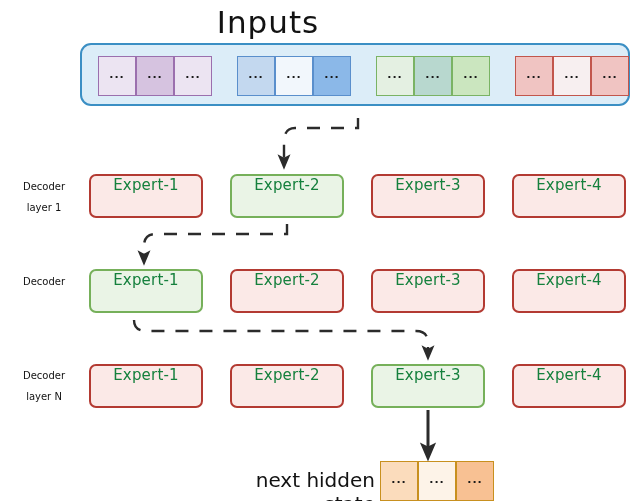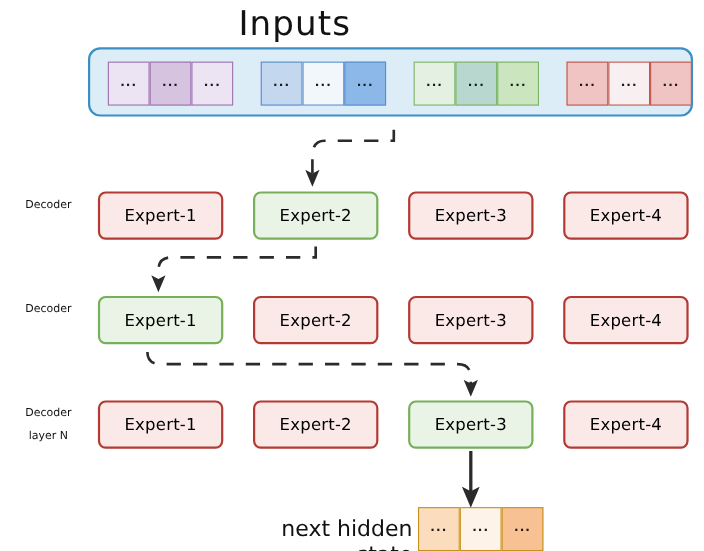--- a/index.html
+++ b/index.html
@@ -83,24 +83,23 @@
   }
 
   
   .expert {
     position: absolute;
     width: 114px;
     height: 44px;
     box-sizing: border-box;
     border-radius: 7px;
     display: flex;
-    align-items: center;
     justify-content: center;
     font-size: 15px;
-    color: #000000;
+    color: #15803d;
     letter-spacing: 0.2px;
   }
   .expert.inactive {
     background: #fbe9e7;
     border: 2px solid #b33a32;
   }
   .expert.active {
     background: #eaf4e6;
     border: 2px solid #76b05a;
   }
@@ -187,20 +186,21 @@
           <div class="token" style="background: rgb(240, 196, 194); border-color: rgb(194, 86, 76);">
             <span>...</span>
           </div>
         </div>
       </div>
   </div>
 
   <div id="layers-host">
       <div class="layer-label" style="top: 176px;">
         <div>Decoder</div>
+        <div>layer 1</div>
       </div>
       <div class="expert inactive" style="left: 89px; top: 174px;">
         <span>Expert-1</span>
       </div>
       <div class="expert active" style="left: 230px; top: 174px;">
         <span>Expert-2</span>
       </div>
       <div class="expert inactive" style="left: 371px; top: 174px;">
         <span>Expert-3</span>
       </div>

